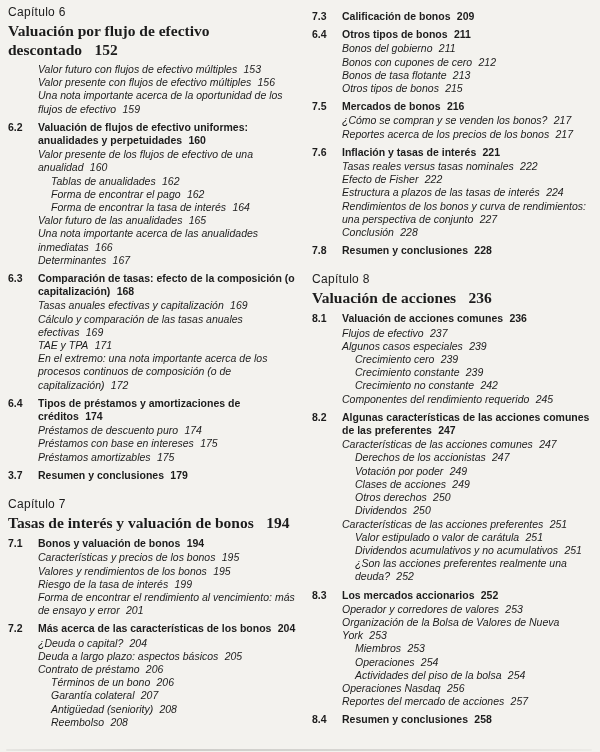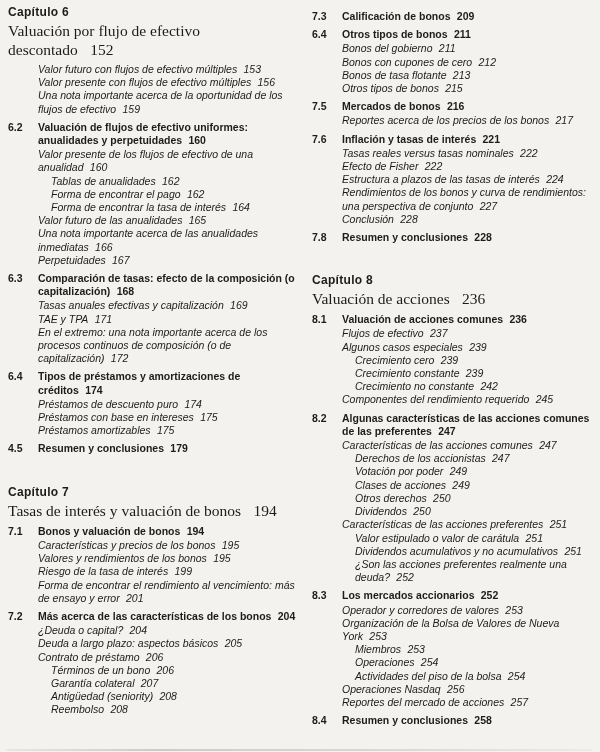--- a/index.html
+++ b/index.html
@@ -4,24 +4,24 @@
 <style>
   html,body{margin:0;padding:0}
   body{
     width:600px;height:752px;overflow:hidden;position:relative;
     background:var(--paper,#f3f2ee);
     color:var(--ink,#1c1c1c);
     font-family:"Liberation Sans",sans-serif;
   }
   .page{padding:5px 8px 6px 8px;display:flex;gap:15px}
   .col{width:289px;flex:0 0 289px}
-  .chapter{margin-top:29px;margin-bottom:4px}
+  .chapter{margin-top:15px;margin-bottom:4px}
   .col .chapter:first-child{margin-top:0}
-  .chapter-label{font-size:12px;font-weight:bold;letter-spacing:.3px;line-height:14px}
-  .chapter-title{font-family:"Liberation Serif",serif;font-size:15.5px;line-height:19px;margin-top:2px;font-weight:normal}
+  .chapter-label{font-size:12px;font-weight:normal;letter-spacing:.3px;line-height:14px}
+  .chapter-title{font-family:"Liberation Serif",serif;font-size:15.5px;line-height:19px;margin-top:2px;font-weight:bold}
   .chapter-title .pg{margin-left:.8em}
   .entry{font-size:10.5px;line-height:13.2px}
   .section{position:relative;padding-left:30px;font-weight:bold;margin-top:5px;margin-bottom:1px}
   .num{position:absolute;left:0;top:0;font-weight:bold}
   .sub{font-style:italic;padding-left:30px}
   .sub.lvl2{padding-left:43px}
   .pg{margin-left:.6em;white-space:nowrap}
   .scan-edge{
     position:absolute;bottom:1px;left:6px;right:8px;height:2px;border-radius:2px;
     background:linear-gradient(90deg,rgba(0,0,0,.05),rgba(0,0,0,.16) 25%,rgba(0,0,0,.10) 70%,rgba(0,0,0,.03));
@@ -39,30 +39,31 @@
       <div class="entry sub lvl1"><span class="txt">Valor futuro con flujos de efectivo múltiples</span><span class="pg">153</span></div>
       <div class="entry sub lvl1"><span class="txt">Valor presente con flujos de efectivo múltiples</span><span class="pg">156</span></div>
       <div class="entry sub lvl1"><span class="txt">Una nota importante acerca de la oportunidad de los flujos de efectivo</span><span class="pg">159</span></div>
       <div class="entry section"><span class="num">6.2</span><span class="txt">Valuación de flujos de efectivo uniformes: anualidades y perpetuidades</span><span class="pg">160</span></div>
       <div class="entry sub lvl1"><span class="txt">Valor presente de los flujos de efectivo de una anualidad</span><span class="pg">160</span></div>
       <div class="entry sub lvl2"><span class="txt">Tablas de anualidades</span><span class="pg">162</span></div>
       <div class="entry sub lvl2"><span class="txt">Forma de encontrar el pago</span><span class="pg">162</span></div>
       <div class="entry sub lvl2"><span class="txt">Forma de encontrar la tasa de interés</span><span class="pg">164</span></div>
       <div class="entry sub lvl1"><span class="txt">Valor futuro de las anualidades</span><span class="pg">165</span></div>
       <div class="entry sub lvl1"><span class="txt">Una nota importante acerca de las anualidades inmediatas</span><span class="pg">166</span></div>
-      <div class="entry sub lvl1"><span class="txt">Perpetuidades</span><span class="pg">167</span></div>
+      <div class="entry sub lvl1"><span class="txt">Determinantes</span><span class="pg">167</span></div>
       <div class="entry section"><span class="num">6.3</span><span class="txt">Comparación de tasas: efecto de la composición (o capitalización)</span><span class="pg">168</span></div>
       <div class="entry sub lvl1"><span class="txt">Tasas anuales efectivas y capitalización</span><span class="pg">169</span></div>
+      <div class="entry sub lvl1"><span class="txt">Cálculo y comparación de las tasas anuales efectivas</span><span class="pg">169</span></div>
       <div class="entry sub lvl1"><span class="txt">TAE y TPA</span><span class="pg">171</span></div>
       <div class="entry sub lvl1"><span class="txt">En el extremo: una nota importante acerca de los procesos continuos de composición (o de capitalización)</span><span class="pg">172</span></div>
       <div class="entry section"><span class="num">6.4</span><span class="txt">Tipos de préstamos y amortizaciones de créditos</span><span class="pg">174</span></div>
       <div class="entry sub lvl1"><span class="txt">Préstamos de descuento puro</span><span class="pg">174</span></div>
       <div class="entry sub lvl1"><span class="txt">Préstamos con base en intereses</span><span class="pg">175</span></div>
       <div class="entry sub lvl1"><span class="txt">Préstamos amortizables</span><span class="pg">175</span></div>
-      <div class="entry section"><span class="num">4.5</span><span class="txt">Resumen y conclusiones</span><span class="pg">179</span></div>
+      <div class="entry section"><span class="num">3.7</span><span class="txt">Resumen y conclusiones</span><span class="pg">179</span></div>
       <div class="chapter">
         <div class="chapter-label">Capítulo 7</div>
         <div class="chapter-title"><span>Tasas de interés y valuación de bonos</span><span class="pg">194</span></div>
       </div>
       <div class="entry section"><span class="num">7.1</span><span class="txt">Bonos y valuación de bonos</span><span class="pg">194</span></div>
       <div class="entry sub lvl1"><span class="txt">Características y precios de los bonos</span><span class="pg">195</span></div>
       <div class="entry sub lvl1"><span class="txt">Valores y rendimientos de los bonos</span><span class="pg">195</span></div>
       <div class="entry sub lvl1"><span class="txt">Riesgo de la tasa de interés</span><span class="pg">199</span></div>
       <div class="entry sub lvl1"><span class="txt">Forma de encontrar el rendimiento al vencimiento: más de ensayo y error</span><span class="pg">201</span></div>
       <div class="entry section"><span class="num">7.2</span><span class="txt">Más acerca de las características de los bonos</span><span class="pg">204</span></div>
@@ -75,20 +76,21 @@
       <div class="entry sub lvl2"><span class="txt">Reembolso</span><span class="pg">208</span></div>
     </div>
   <div class="col">
       <div class="entry section"><span class="num">7.3</span><span class="txt">Calificación de bonos</span><span class="pg">209</span></div>
       <div class="entry section"><span class="num">6.4</span><span class="txt">Otros tipos de bonos</span><span class="pg">211</span></div>
       <div class="entry sub lvl1"><span class="txt">Bonos del gobierno</span><span class="pg">211</span></div>
       <div class="entry sub lvl1"><span class="txt">Bonos con cupones de cero</span><span class="pg">212</span></div>
       <div class="entry sub lvl1"><span class="txt">Bonos de tasa flotante</span><span class="pg">213</span></div>
       <div class="entry sub lvl1"><span class="txt">Otros tipos de bonos</span><span class="pg">215</span></div>
       <div class="entry section"><span class="num">7.5</span><span class="txt">Mercados de bonos</span><span class="pg">216</span></div>
+      <div class="entry sub lvl1"><span class="txt">¿Cómo se compran y se venden los bonos?</span><span class="pg">217</span></div>
       <div class="entry sub lvl1"><span class="txt">Reportes acerca de los precios de los bonos</span><span class="pg">217</span></div>
       <div class="entry section"><span class="num">7.6</span><span class="txt">Inflación y tasas de interés</span><span class="pg">221</span></div>
       <div class="entry sub lvl1"><span class="txt">Tasas reales versus tasas nominales</span><span class="pg">222</span></div>
       <div class="entry sub lvl1"><span class="txt">Efecto de Fisher</span><span class="pg">222</span></div>
       <div class="entry sub lvl1"><span class="txt">Estructura a plazos de las tasas de interés</span><span class="pg">224</span></div>
       <div class="entry sub lvl1"><span class="txt">Rendimientos de los bonos y curva de rendimientos: una perspectiva de conjunto</span><span class="pg">227</span></div>
       <div class="entry sub lvl1"><span class="txt">Conclusión</span><span class="pg">228</span></div>
       <div class="entry section"><span class="num">7.8</span><span class="txt">Resumen y conclusiones</span><span class="pg">228</span></div>
       <div class="chapter">
         <div class="chapter-label">Capítulo 8</div>

